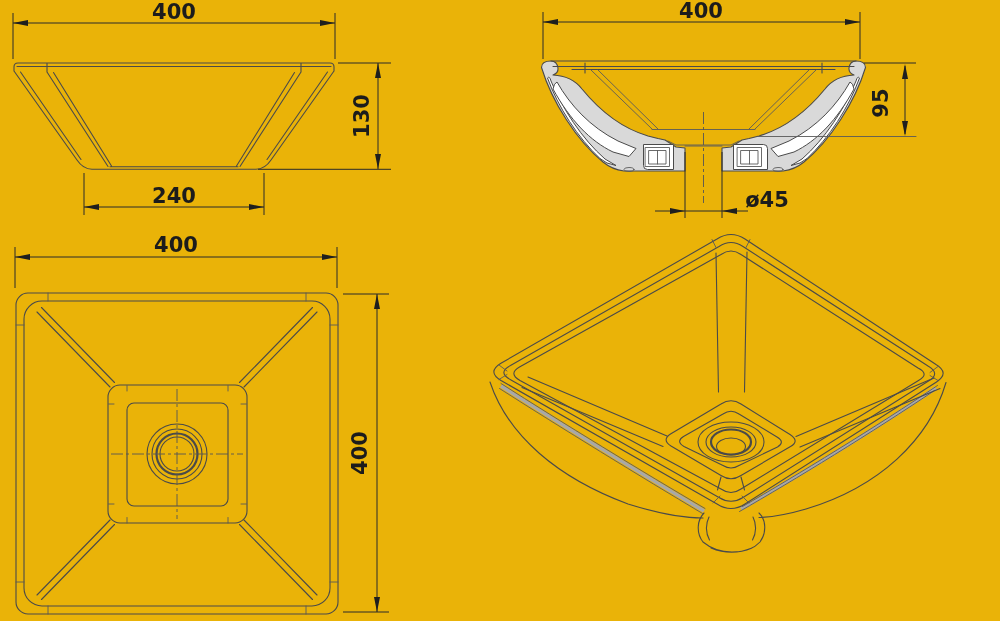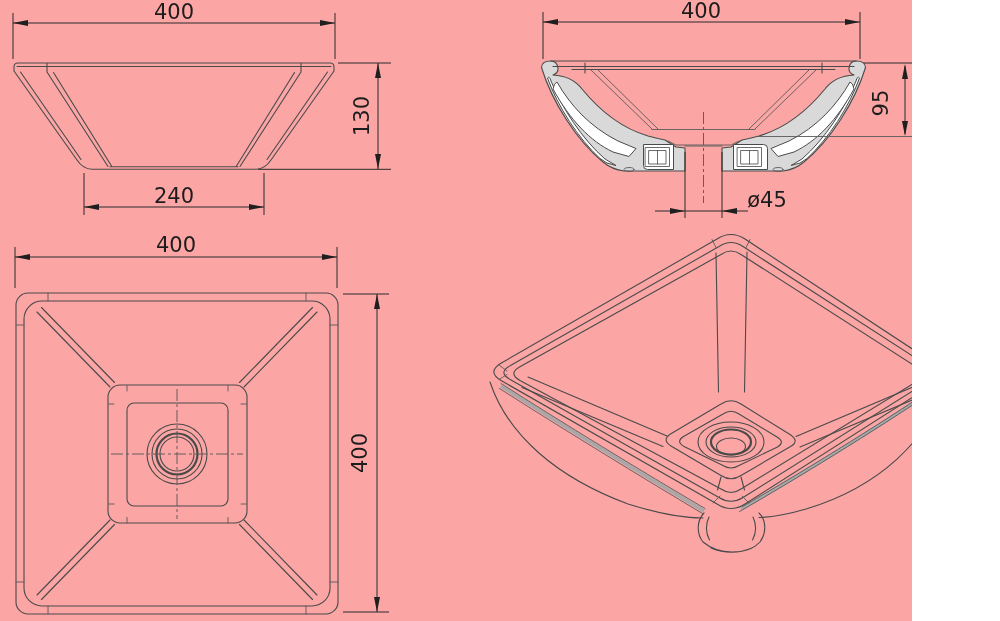--- a/index.html
+++ b/index.html
@@ -1,16 +1,16 @@
 <!DOCTYPE html>
 <html><head>
 <meta charset="utf-8">
 <style>
   html,body{margin:0;padding:0;background:#ffffff;}
-  .canvas{width:912px;height:621px;background:#fca5a5;position:relative;overflow:hidden;}
+  .canvas{width:1000px;height:621px;background:#eab308;position:relative;overflow:hidden;font-weight:bold;}
   svg{display:block;}
   .ln{stroke:#4a4a4a;stroke-width:1.1;fill:none;stroke-linecap:round;stroke-linejoin:round;}
   .ln-thin{stroke:#5a5a5a;stroke-width:0.9;fill:none;stroke-linecap:round;}
   .dim{stroke:#2b2b2b;stroke-width:1;fill:none;}
   .arrow{fill:#1f1f1f;stroke:none;}
   .dimtext{font-family:"DejaVu Sans","Liberation Sans",sans-serif;font-size:21px;fill:#1c1c1c;}
   .fillgray{fill:#d9d9d9;stroke:#4a4a4a;stroke-width:1.1;stroke-linejoin:round;}
   .fillwhite{fill:#ffffff;stroke:#4a4a4a;stroke-width:1;stroke-linejoin:round;}
   .centerline{stroke:#555;stroke-width:0.9;fill:none;stroke-dasharray:12 3 3 3;}
   .band{stroke:#a8a8a8;stroke-width:3.5;fill:none;}

